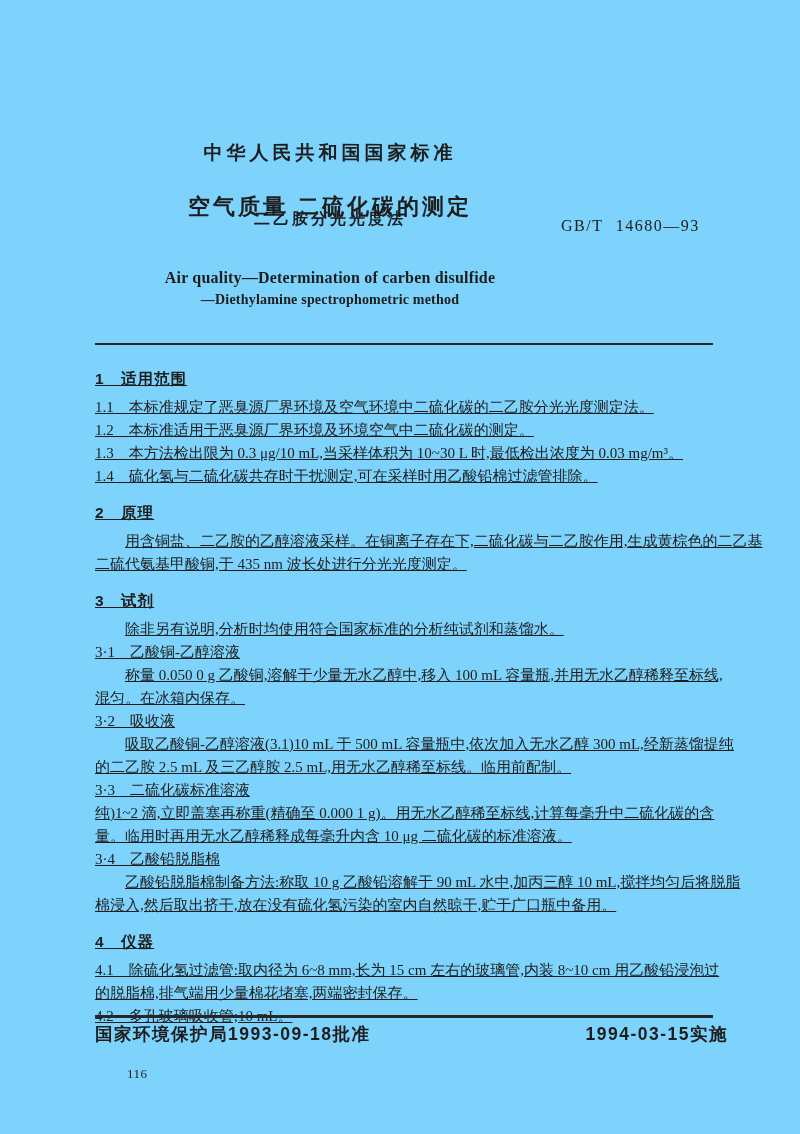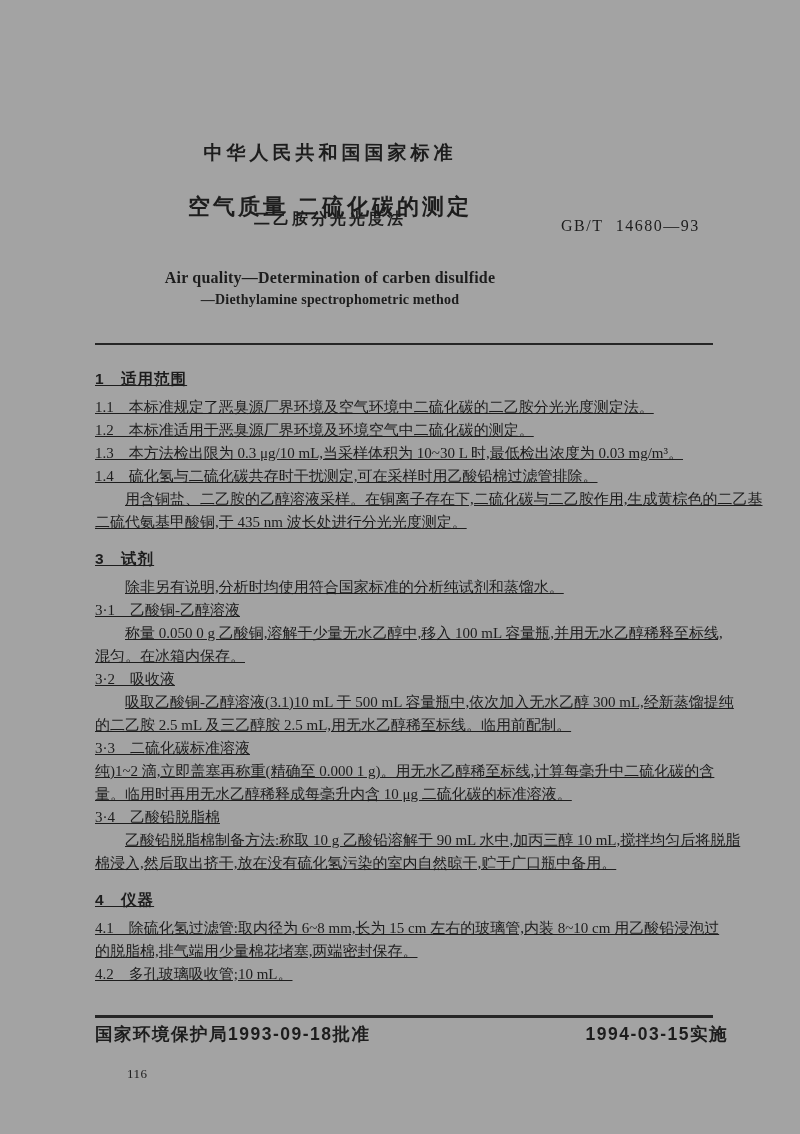--- a/index.html
+++ b/index.html
@@ -1,21 +1,21 @@
 <!DOCTYPE html>
 <html><head>
 <meta charset="utf-8">
 <style>
   html, body { margin: 0; padding: 0; background: #e8e8e8; }
   .page {
     position: relative;
     width: 800px;
     height: 1134px;
     margin: 0 auto;
-    background: #a3a3a3;
+    background: #7dd3fc;
     color: #1d1d1d;
     font-family: "Liberation Serif", "DejaVu Serif", serif;
     overflow: hidden;
   }
   .hdr-center {
     position: absolute;
     left: 95px;
     width: 470px;
     text-align: center;
     white-space: nowrap;
@@ -125,20 +125,21 @@
 
     <section>
       <h2>1　适用范围</h2>
       <p>1.1　本标准规定了恶臭源厂界环境及空气环境中二硫化碳的二乙胺分光光度测定法。</p>
       <p>1.2　本标准适用于恶臭源厂界环境及环境空气中二硫化碳的测定。</p>
       <p>1.3　本方法检出限为 0.3 μg/10 mL,当采样体积为 10~30 L 时,最低检出浓度为 0.03 mg/m³。</p>
       <p>1.4　硫化氢与二硫化碳共存时干扰测定,可在采样时用乙酸铅棉过滤管排除。</p>
     </section>
 
     <section>
+      <h2>2　原理</h2>
       <p class="ind">用含铜盐、二乙胺的乙醇溶液采样。在铜离子存在下,二硫化碳与二乙胺作用,生成黄棕色的二乙基</p>
       <p>二硫代氨基甲酸铜,于 435 nm 波长处进行分光光度测定。</p>
     </section>
 
     <section>
       <h2>3　试剂</h2>
       <p class="ind">除非另有说明,分析时均使用符合国家标准的分析纯试剂和蒸馏水。</p>
       <p>3·1　乙酸铜-乙醇溶液</p>
       <p class="ind">称量 0.050 0 g 乙酸铜,溶解于少量无水乙醇中,移入 100 mL 容量瓶,并用无水乙醇稀释至标线,</p>
       <p>混匀。在冰箱内保存。</p>

